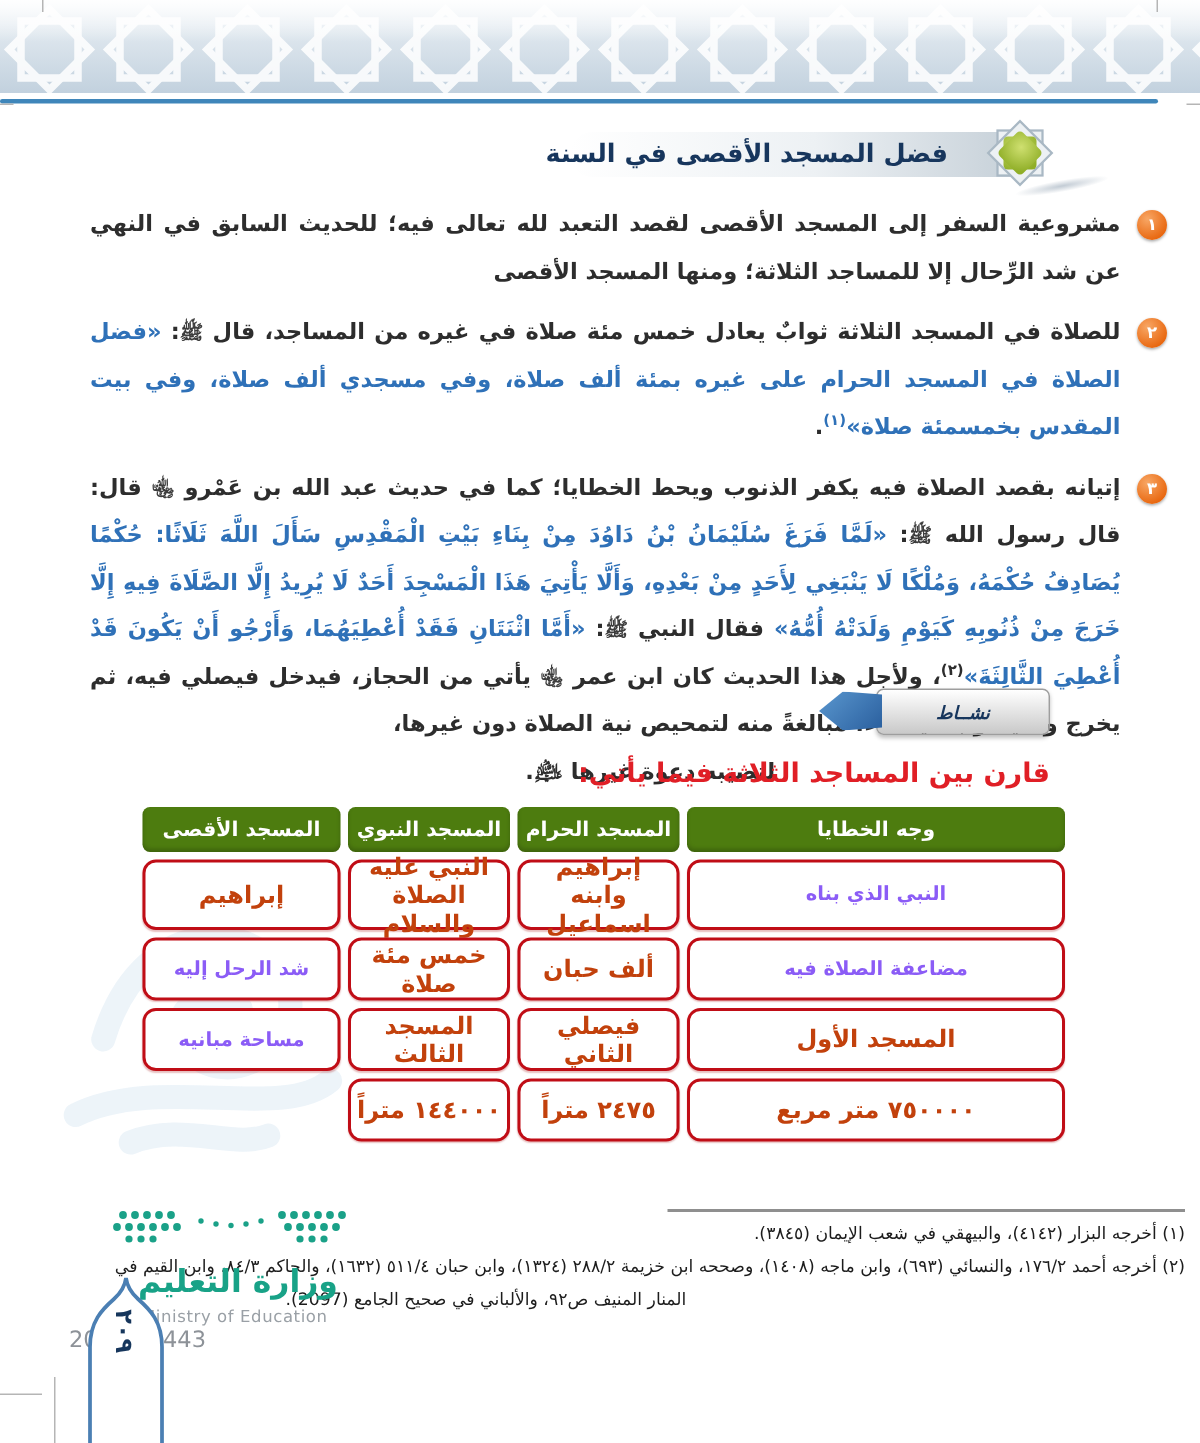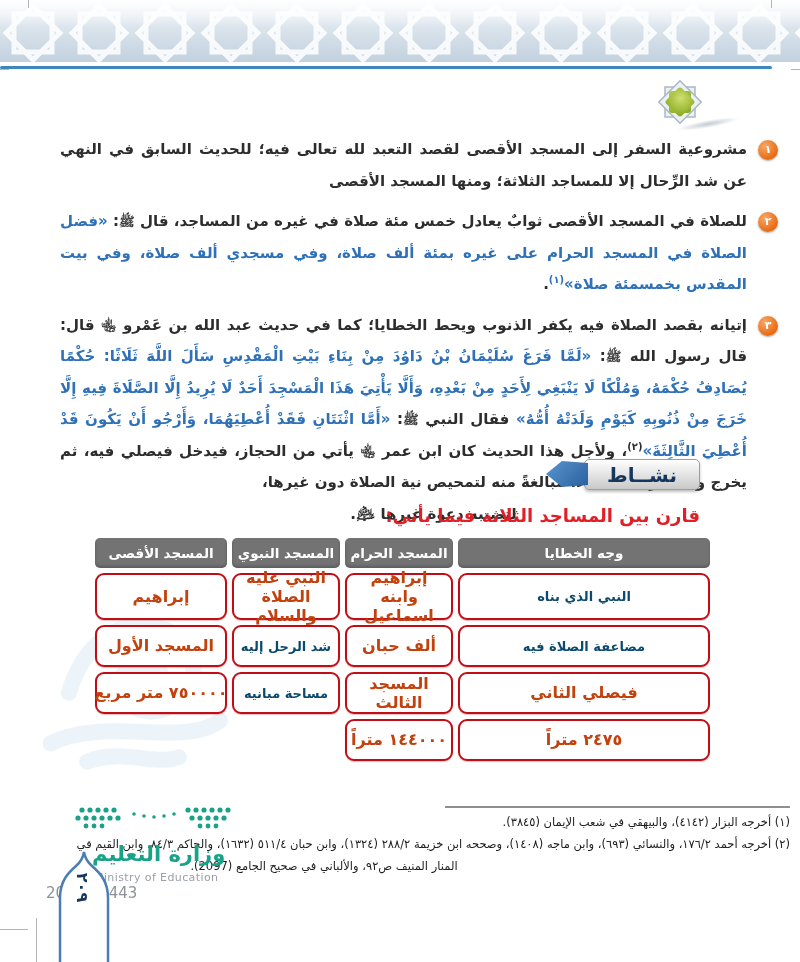--- a/index.html
+++ b/index.html
@@ -39,40 +39,40 @@
     justify-content:center; box-shadow:0 1px 2px rgba(0,0,0,.35); }
   .blue { color:#2f71b8; }
   .fref { font-size:10px; vertical-align:super; }
   .hon { font-size:13px; color:#3c3c3c; }
   .center-line { text-align:center; padding-left:60px; }
   
   .activity-tab { position:absolute; top:459px; right:100px; width:116px; height:31px;
     background:linear-gradient(#ffffff, #c9c9c9); border:1px solid #9e9e9e;
     border-radius:5px; box-shadow:0 2px 3px rgba(0,0,0,.25);
     display:flex; align-items:center; justify-content:center; }
-  .activity-tab .t { color:#17365d; font-weight:bold; font-size:20px; }
+  .activity-tab .t { color:#17365d; font-weight:bold; font-size:12px;font-style:italic; }
   .activity-arrow { position:absolute; top:461px; right:212px; width:42px; height:26px;
     background:linear-gradient(135deg, #5a97cf, #2a5f9e);
     clip-path:polygon(0 50%, 38% 0, 100% 8%, 100% 92%, 38% 100%);
     box-shadow:0 2px 2px rgba(0,0,0,.3); }
   .instruction { position:absolute; top:505px; right:100px; direction:rtl;
     color:#e01f26; font-weight:bold; font-size:18px; }
   
   .cmp-table { position:absolute; top:538px; right:90px; width:620px; z-index:2;
     direction:rtl; display:grid;
     grid-template-columns:252px 108px 108px 132px;
     grid-template-rows:30px 47px 42px 42px 42px;
     column-gap:5px; row-gap:5px; }
-  .hcell { background:#737373; border-radius:5px; color:#fff; font-weight:bold;
+  .hcell { background:#4d7c0f; border-radius:5px; color:#fff; font-weight:bold;
     font-size:13.5px; display:flex; align-items:center; justify-content:center;
     box-shadow:inset 0 -2px 3px rgba(0,0,0,.2); }
   .cell { background:#fff; border:2px solid #c00d16; border-radius:9px;
     display:flex; align-items:center; justify-content:center; text-align:center;
     box-shadow:0 1px 1px rgba(160,0,0,.25); }
-  .cell.label { color:#0c4a6e; font-weight:bold; font-size:13px; }
+  .cell.label { color:#8b5cf6; font-weight:bold; font-size:13px; }
   .cell.answer { color:#c2410c; font-weight:bold; font-size:16px; line-height:1.2; padding:3px 2px; }
   .cell.answer.nowrap { white-space:nowrap; overflow:visible; }
   
   .watermark { position:absolute; left:18px; top:560px; z-index:1; opacity:.5; }
   
   .fn-sep { position:absolute; top:806px; left:445px; width:345px; height:2px; background:#8f8f8f; }
   .footnotes { position:absolute; top:812px; left:8px; right:10px; direction:rtl;
     color:#1c1c1c; font-size:11.5px; line-height:1.9; font-weight:normal; }
   .footnotes .l1, .footnotes .l2 { text-align:right; white-space:nowrap; }
   .footnotes .l3 { text-align:center; padding-right:150px; }
@@ -116,20 +116,23 @@
   <div class="rule"></div>
 
   <div class="mark" style="left:0;top:69px;width:9px;height:1px;"></div>
   <div class="mark" style="right:0;top:69px;width:9px;height:1px;"></div>
   <div class="mark" style="left:28px;top:0;width:1px;height:8px;"></div>
   <div class="mark" style="left:771px;top:0;width:1px;height:8px;"></div>
   <div class="mark" style="left:0;top:929px;width:28px;height:1px;"></div>
   <div class="mark" style="left:36px;top:918px;width:1px;height:44px;"></div>
 
   <div class="title-wrap">
+    <div class="title-band">
+      <span class="t">فضل المسجد الأقصى في السنة</span>
+    </div>
     <svg class="gem" width="56" height="56">
       <defs>
         <radialGradient id="gg" cx="0.4" cy="0.35" r="0.75">
           <stop offset="0" stop-color="#cfe070"></stop>
             <stop offset="1" stop-color="#8fae27"></stop>
         </radialGradient>
       </defs>
       <g stroke="#a9b8c4" stroke-width="1.5" fill="#edf1f4">
         <rect x="13" y="13" width="30" height="30"></rect>
         <rect x="13" y="13" width="30" height="30" transform="rotate(45 28 28)"></rect>
@@ -144,21 +147,21 @@
 
   <div class="points">
 
     <div class="point">
       <span class="pt-num">١</span>
       <span>مشروعية السفر إلى المسجد الأقصى لقصد التعبد لله تعالى فيه؛ للحديث السابق في النهي عن شد الرِّحال إلا للمساجد الثلاثة؛ ومنها المسجد الأقصى</span>
     </div>
 
     <div class="point">
       <span class="pt-num">٢</span>
-      <span>للصلاة في المسجد الأقصى ثوابٌ يعادل خمس مئة صلاة في غيره من المساجد، قال </span><span class="hon">ﷺ</span><span>: </span><span class="blue">«فضل الصلاة في المسجد الحرام على غيره بمئة ألف صلاة، وفي مسجدي ألف صلاة، وفي بيت المقدس بخمسمئة صلاة»</span><span class="blue fref">(١)</span><span>.</span>
+      <span>للصلاة في المسجد الثلاثة ثوابٌ يعادل خمس مئة صلاة في غيره من المساجد، قال </span><span class="hon">ﷺ</span><span>: </span><span class="blue">«فضل الصلاة في المسجد الحرام على غيره بمئة ألف صلاة، وفي مسجدي ألف صلاة، وفي بيت المقدس بخمسمئة صلاة»</span><span class="blue fref">(١)</span><span>.</span>
     </div>
 
     <div class="point">
       <span class="pt-num">٣</span>
       <span>إتيانه بقصد الصلاة فيه يكفر الذنوب ويحط الخطايا؛ كما في حديث عبد الله بن عَمْرو </span><span class="hon">﵄</span><span> قال: قال رسول الله </span><span class="hon">ﷺ</span><span>: </span><span class="blue">«لَمَّا فَرَغَ سُلَيْمَانُ بْنُ دَاوُدَ مِنْ بِنَاءِ بَيْتِ الْمَقْدِسِ سَأَلَ اللَّهَ ثَلَاثًا: حُكْمًا يُصَادِفُ حُكْمَهُ، وَمُلْكًا لَا يَنْبَغِي لِأَحَدٍ مِنْ بَعْدِهِ، وَأَلَّا يَأْتِيَ هَذَا الْمَسْجِدَ أَحَدٌ لَا يُرِيدُ إِلَّا الصَّلَاةَ فِيهِ إِلَّا خَرَجَ مِنْ ذُنُوبِهِ كَيَوْمِ وَلَدَتْهُ أُمُّهُ»</span><span> فقال النبي </span><span class="hon">ﷺ</span><span>: </span><span class="blue">«أَمَّا اثْنَتَانِ فَقَدْ أُعْطِيَهُمَا، وَأَرْجُو أَنْ يَكُونَ قَدْ أُعْطِيَ الثَّالِثَةَ»</span><span class="fref">(٢)</span><span>، ولأجل هذا الحديث كان ابن عمر </span><span class="hon">﵄</span><span> يأتي من الحجاز، فيدخل فيصلي فيه، ثم يخرج ولا يشرب فيه ماء، مبالغةً منه لتمحيص نية الصلاة دون غيرها،</span>
       <div class="center-line">لتصيبه دعوة غيرها ﵇.</div>
     </div>
   </div>
 
   <div class="activity-tab">
@@ -181,20 +184,21 @@
     <div class="hcell">المسجد النبوي</div>
     <div class="hcell">المسجد الأقصى</div>
 
     <div class="cell label">النبي الذي بناه</div>
     <div class="cell answer">إبراهيم وابنه اسماعيل</div>
     <div class="cell answer">النبي عليه الصلاة والسلام</div>
     <div class="cell answer">إبراهيم</div>
 
     <div class="cell label">مضاعفة الصلاة فيه</div>
     <div class="cell answer">ألف حبان</div>
+    <div class="cell answer">خمس مئة صلاة</div>
 
     <div class="cell label">شد الرحل إليه</div>
     <div class="cell answer">المسجد الأول</div>
     <div class="cell answer">فيصلي الثاني</div>
     <div class="cell answer">المسجد الثالث</div>
 
     <div class="cell label">مساحة مبانيه</div>
     <div class="cell answer nowrap">٧٥٠٠٠٠ متر مربع</div>
     <div class="cell answer nowrap">٢٤٧٥ متراً</div>
     <div class="cell answer nowrap">١٤٤٠٠٠ متراً</div>

